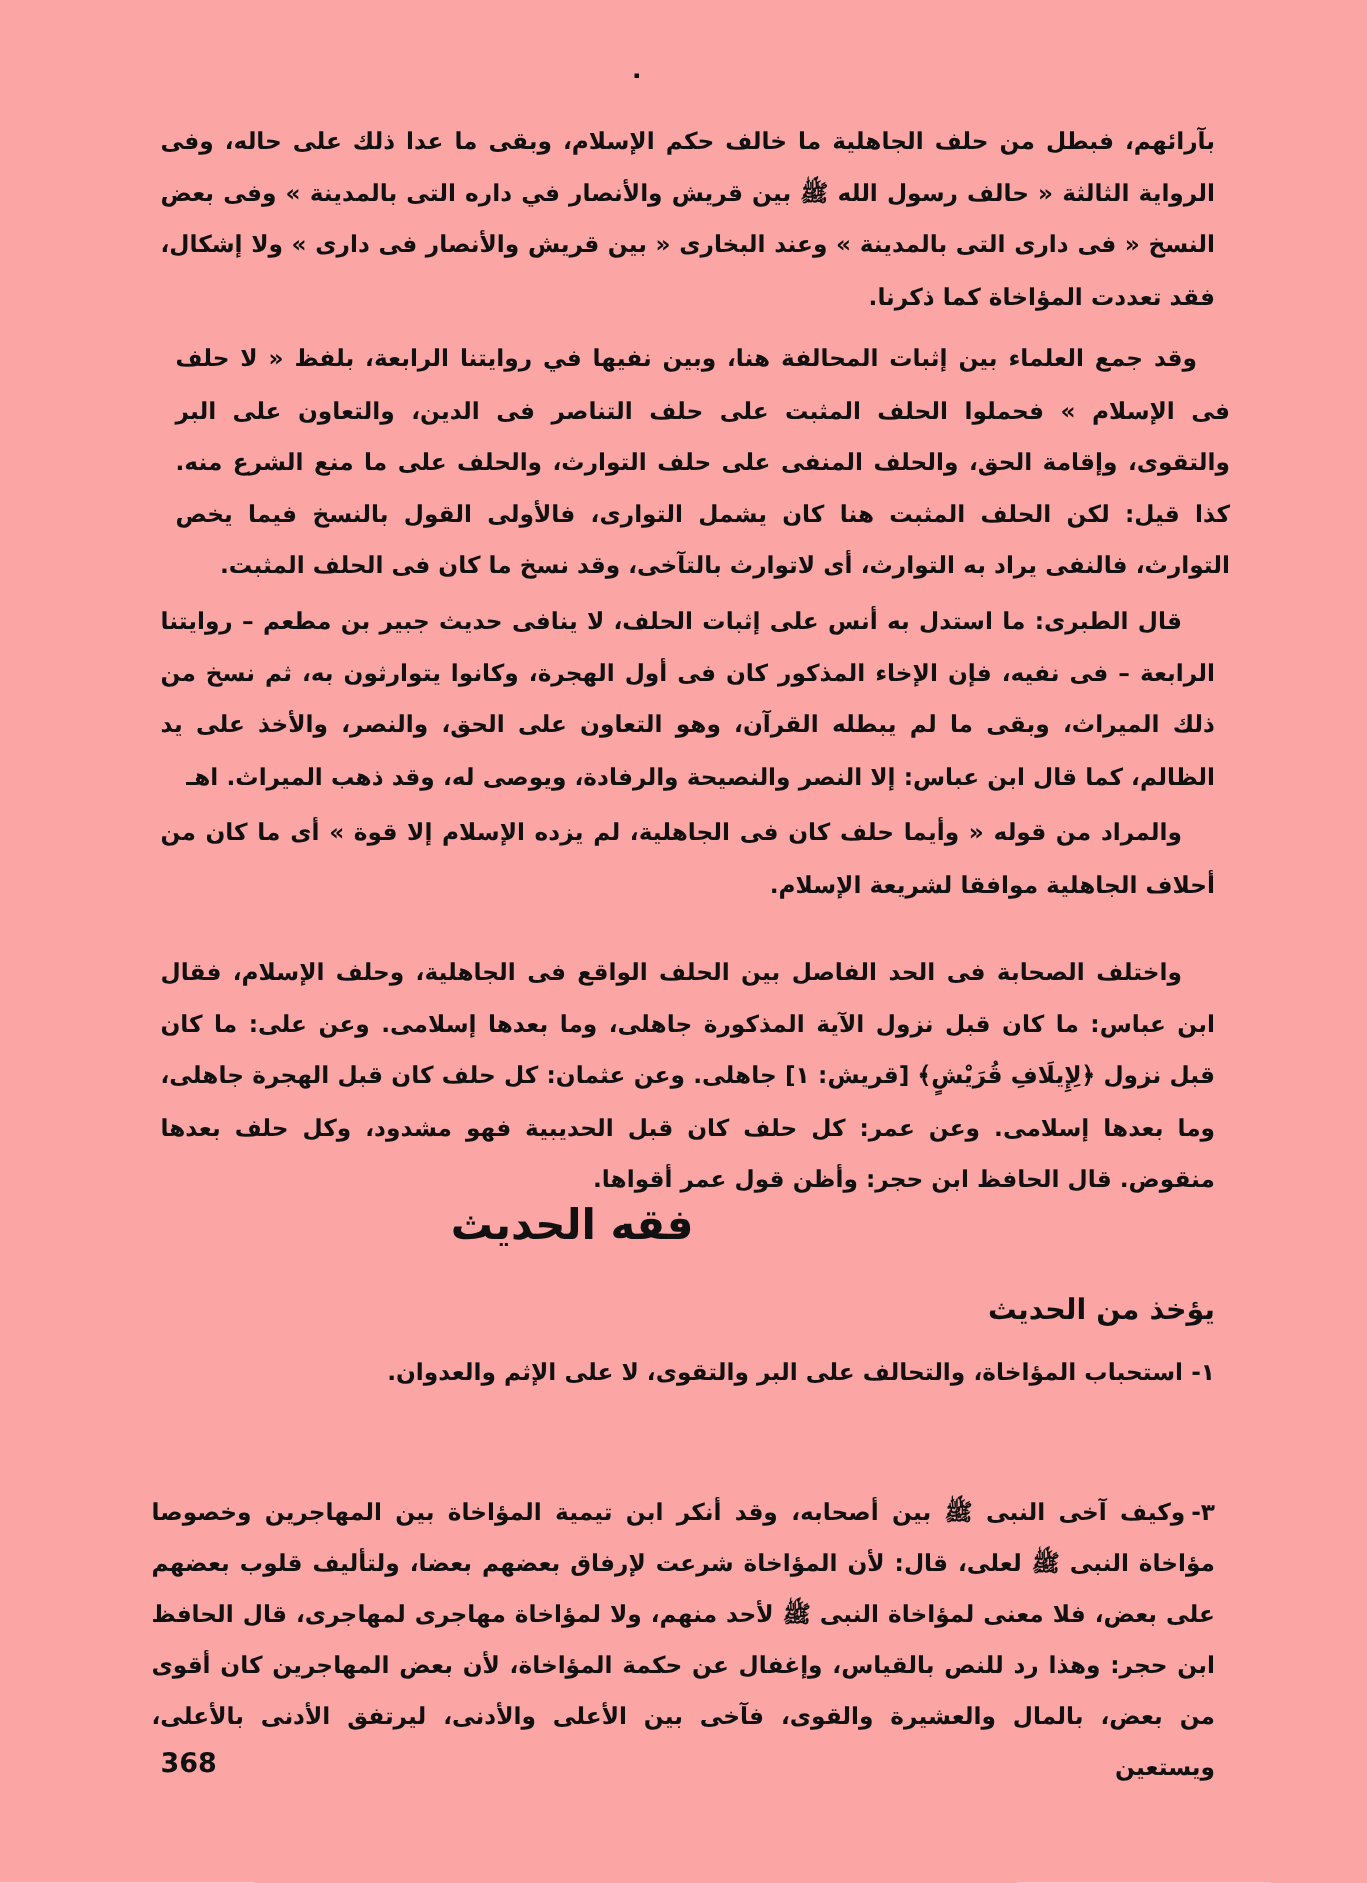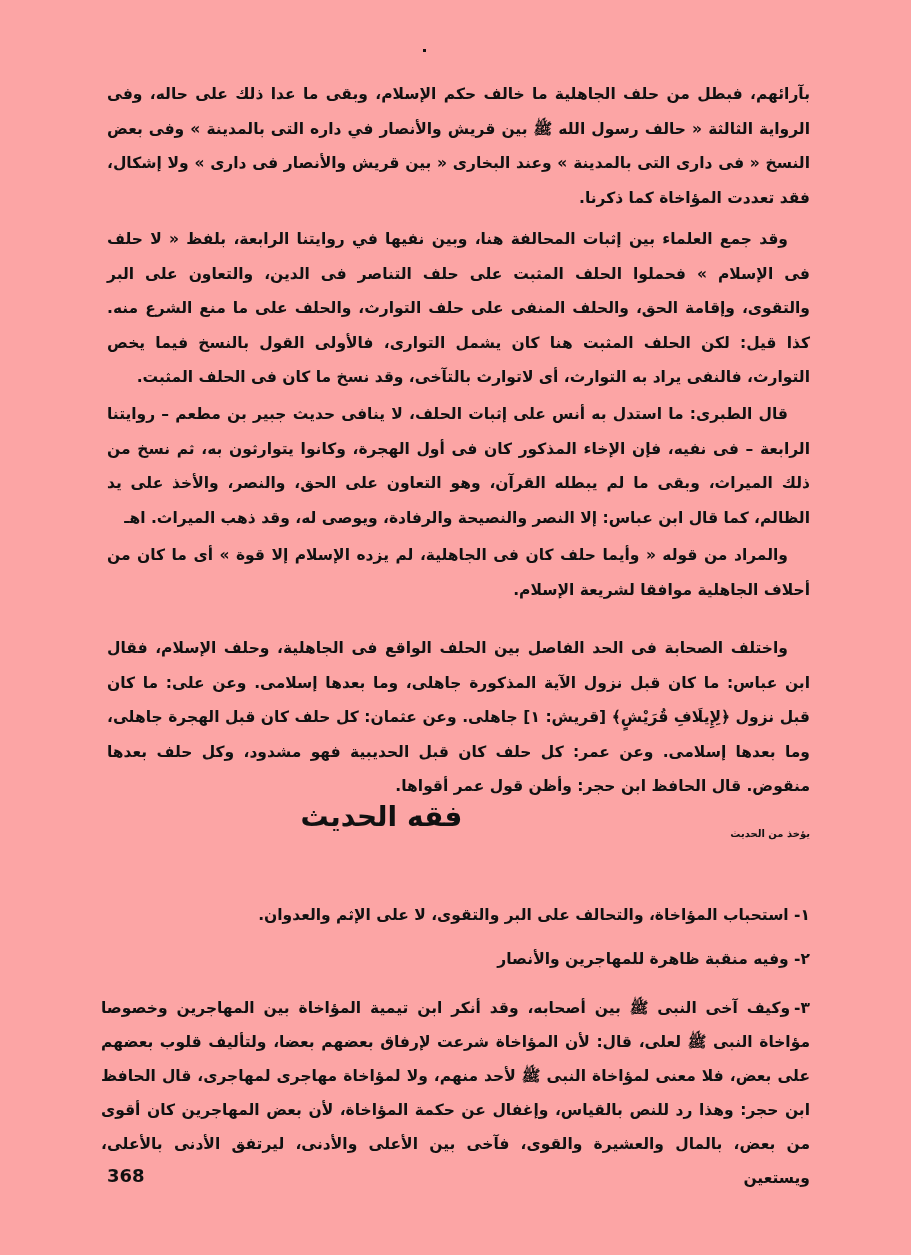--- a/index.html
+++ b/index.html
@@ -12,30 +12,30 @@
   }
   .top-dot { position: absolute; left: 423px; top: 49px; width: 3px; height: 3px; background: #111; }
   .body-text {
     position: absolute; left: 107px; width: 703px;
     font-size: 15.5px; font-weight: bold; line-height: 34.5px;
     text-align: justify; text-align-last: right;
   }
   .para { margin: 0; }
   .para.indent { text-indent: 22px; }
   #p1 { top: 77px; }
-  #p2 { top: 222px; }
+  #p2 { top: 222px; margin-left: 10px; }
   #p3 { top: 397px; }
   #p4 { top: 538px; }
   #p5 { top: 631px; }
   .section-title {
     position: absolute; left: 0; width: 763px; top: 800px;
     text-align: center; font-size: 28px; font-weight: bold;
     font-family: "DejaVu Sans", "Liberation Sans", sans-serif;
   }
-  .sub-heading { position: absolute; right: 101px; top: 828px; font-size: 10px; font-weight: bold; }
+  .sub-heading { position: absolute; right: 101px; top: 862px; font-size: 19px; font-weight: bold; }
   .list-item { position: absolute; right: 101px; font-size: 15.5px; font-weight: bold; width: 709px; }
   #li1 { top: 906px; }
   #li2 { top: 950px; }
   #li3 { top: 991px; line-height: 34px; text-align: justify; }
   #li3 .num { float: right; margin-left: 4px; }
   .page-number {
     position: absolute; left: 107px; top: 1165px; font-size: 18px; font-weight: bold; direction: rtl;
   }
 </style>
 </head>
@@ -61,23 +61,19 @@
   </div>
 
   <div class="section-title">فقه الحديث</div>
 
   <div class="sub-heading">يؤخذ من الحديث</div>
 
   <div class="list-item" id="li1">
     <span>١-</span>
     <span>استحباب المؤاخاة، والتحالف على البر والتقوى، لا على الإثم والعدوان.</span>
   </div>
-  <div class="list-item" id="li2">
-    <span>٢-</span>
-    <span>وفيه منقبة ظاهرة للمهاجرين والأنصار</span>
-  </div>
   <div class="list-item" id="li3">
     <span class="num">٣-</span>
     <span>وكيف آخى النبى ﷺ بين أصحابه، وقد أنكر ابن تيمية المؤاخاة بين المهاجرين وخصوصا مؤاخاة النبى ﷺ لعلى، قال: لأن المؤاخاة شرعت لإرفاق بعضهم بعضا، ولتأليف قلوب بعضهم على بعض، فلا معنى لمؤاخاة النبى ﷺ لأحد منهم، ولا لمؤاخاة مهاجرى لمهاجرى، قال الحافظ ابن حجر: وهذا رد للنص بالقياس، وإغفال عن حكمة المؤاخاة، لأن بعض المهاجرين كان أقوى من بعض، بالمال والعشيرة والقوى، فآخى بين الأعلى والأدنى، ليرتفق الأدنى بالأعلى، ويستعين</span>
   </div>
 
   <div class="page-number">368</div>
 </div>
 
 </body></html>

